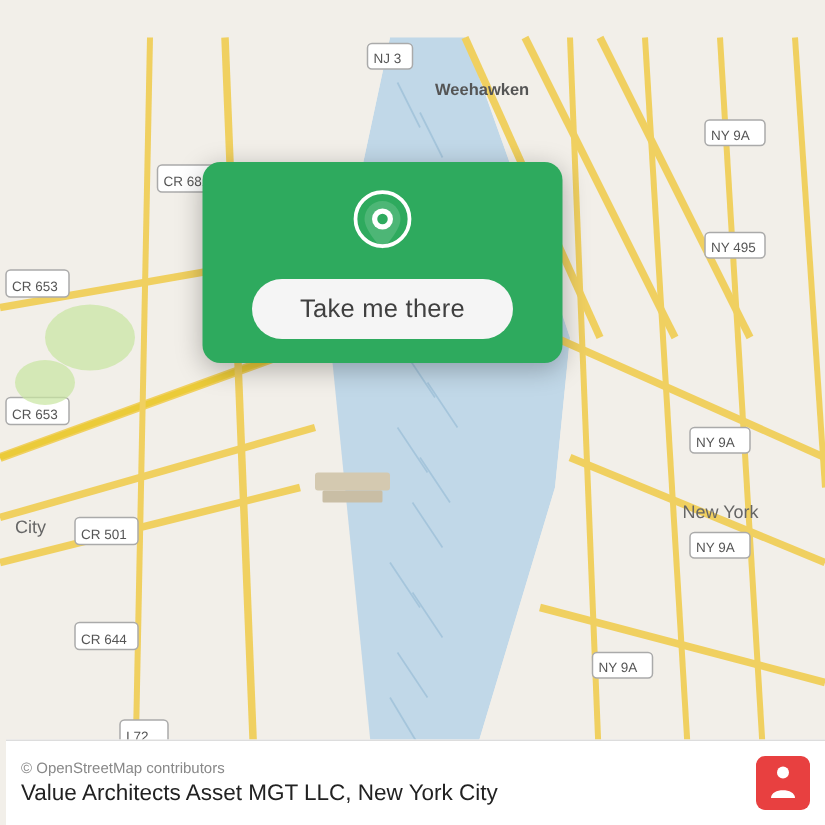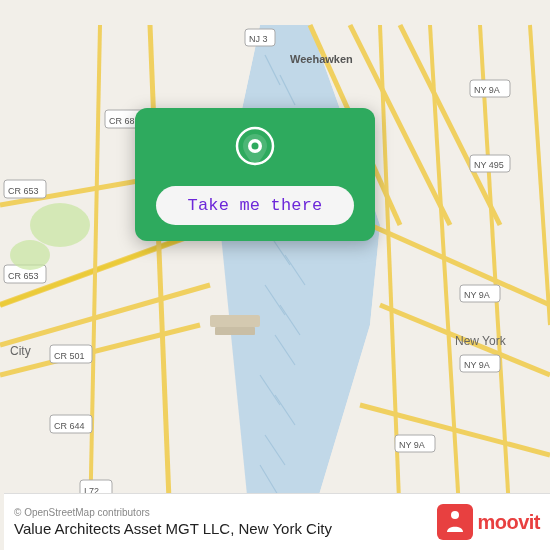--- a/index.html
+++ b/index.html
@@ -51,30 +51,29 @@
     }
 
     #popup-pin-icon {
       width: 48px;
       height: 48px;
       margin-bottom: 10px;
     }
 
     #take-me-there-btn {
       background: #f5f5f5;
-      color: #6d28d9;
+      color: #404040;
       border: none;
       border-radius: 24px;
       padding: 10px 32px;
       font-size: 17px;
       font-weight: 500;
       cursor: pointer;
       letter-spacing: 0.01em;
       margin-top: 2px;
-      font-family: Liberation Mono, monospace;
     }
 
     
     #bottom-bar {
       position: absolute;
       bottom: 0;
       left: 4px;
       width: 100%;
       background: #fff;
       border-top: 1px solid #ddd;
@@ -243,16 +242,15 @@
       <span id="location-label">Value Architects Asset MGT LLC, New York City</span>
     </div>
     <div id="moovit-logo">
 
       <svg id="moovit-icon" viewBox="0 0 36 36" xmlns="http://www.w3.org/2000/svg">
         <rect width="36" height="36" rx="6" fill="#e84040"></rect>
 
         <circle cx="18" cy="11" r="4" fill="white"></circle>
         <path d="M10 28 C10 21 26 21 26 28" fill="white"></path>
       </svg>
-      <span id="moovit-text" style="font-size:20px;font-weight:700;color:#e84040;letter-spacing:-0.5px;">moovit</span>
     </div>
   </div>
 </div>
 
 </body></html>

